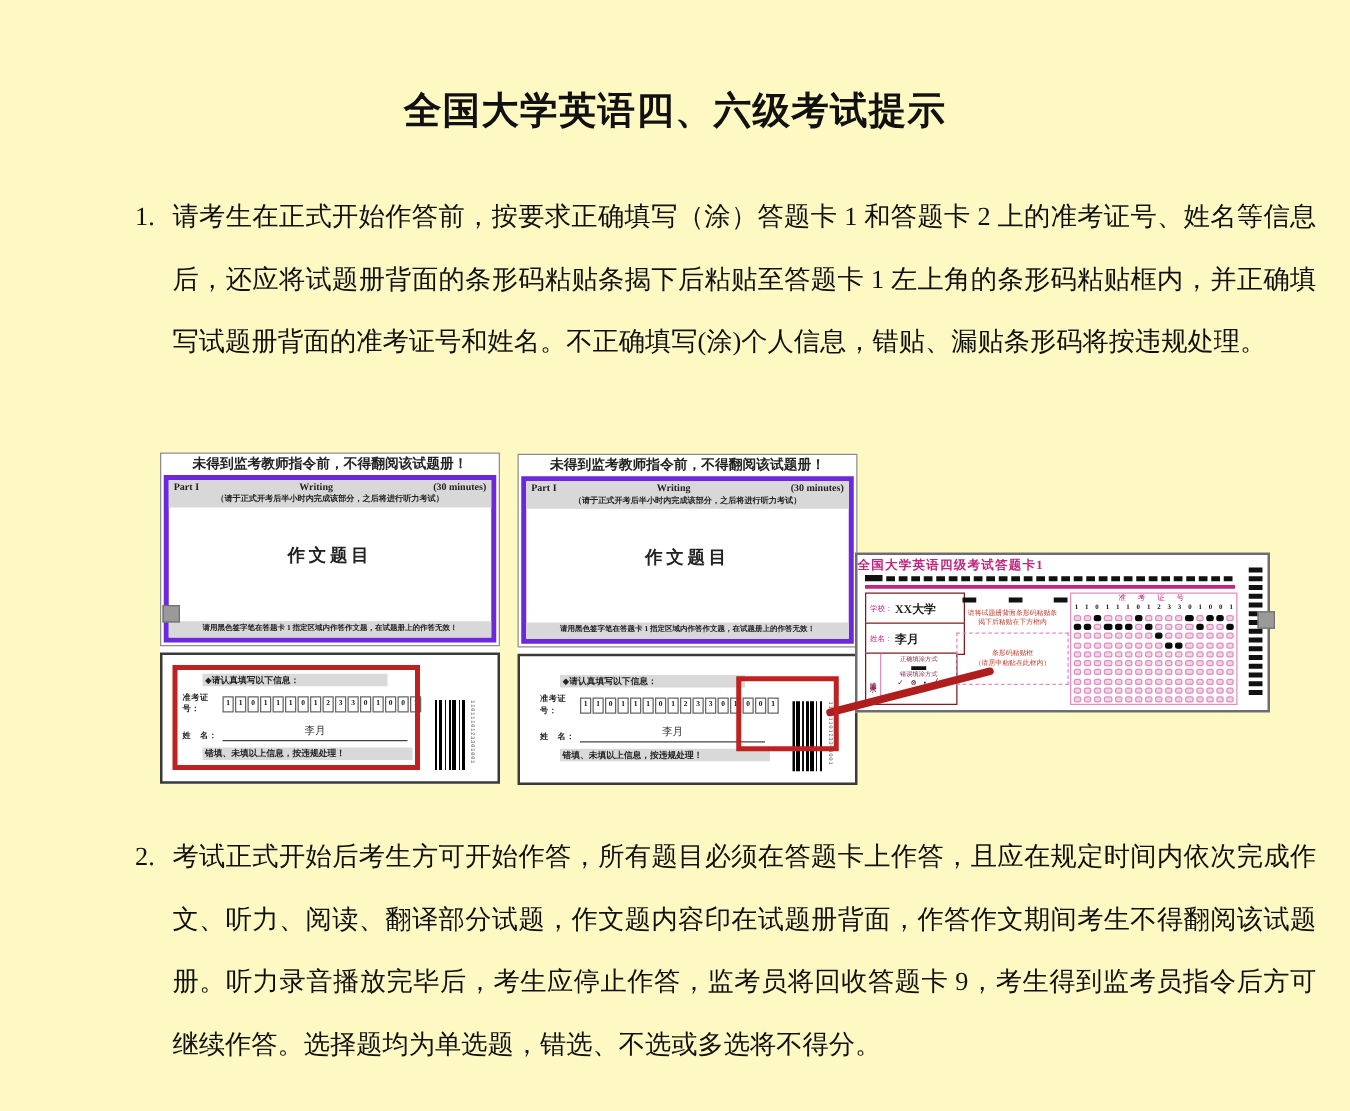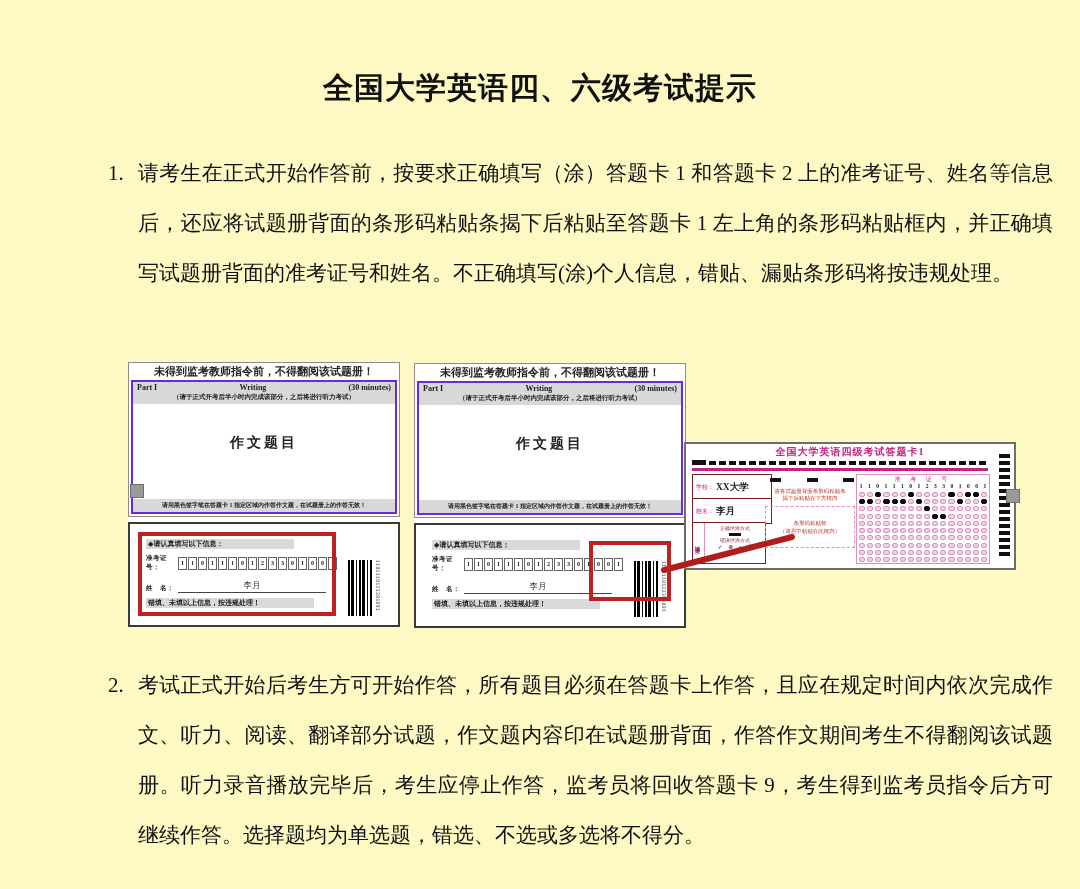--- a/index.html
+++ b/index.html
@@ -13,53 +13,53 @@
   .para .txt{flex:1;font-size:21px;line-height:50px;text-align:justify;text-align-last:left;}
   .para1{top:148px;}
   .para2{top:660px;}
   
   .fig{position:absolute;background:#fff;}
   
   .booklet{width:272px;height:263px;}
   .bk-top{position:absolute;left:0;top:0;width:270px;height:153px;border:1px solid #8c8c8c;background:#fff;}
   .bk-banner{height:17px;line-height:17px;text-align:center;font-size:11px;font-weight:bold;color:#222;
              white-space:nowrap;overflow:hidden;}
-  .bk-inner{position:absolute;left:2px;right:2px;top:17px;bottom:2px;border:2px solid #6d28d9;}
+  .bk-inner{position:absolute;left:2px;right:2px;top:17px;bottom:2px;border:4px solid #6d28d9;}
   .bk-partband{background:#d8d8d8;padding:1px 4px 2px 4px;}
   .bk-partrow{display:flex;justify-content:space-between;font-size:8px;font-weight:bold;color:#222;}
   .bk-note{text-align:center;font-size:6.5px;font-weight:bold;color:#222;margin-top:1px;white-space:nowrap;}
   .bk-essay{position:absolute;left:0;right:0;top:52px;text-align:center;
             font-size:14px;font-weight:bold;letter-spacing:3px;color:#222;}
   .bk-footband{position:absolute;left:0;right:0;bottom:0;background:#d8d8d8;height:13px;line-height:13px;
                text-align:center;font-size:6px;font-weight:bold;color:#222;white-space:nowrap;overflow:hidden;}
   .bk-bottom{position:absolute;left:0;top:160px;width:268px;height:101px;border:2px solid #3a3a3a;background:#fff;}
   .bk-info{position:absolute;left:16px;top:15px;width:190px;}
   .bk-bar{background:#d9d9d9;font-size:7px;font-weight:bold;color:#222;height:10px;line-height:10px;
-          padding-left:2px;white-space:nowrap;overflow:hidden;}
+          padding-left:2px;white-space:nowrap;overflow:hidden;margin-left:16px;}
   .bk-bar.bar1{width:146px;}
   .bk-bar.bar2{width:166px;margin-top:5px;}
   .bk-regrow{display:flex;align-items:center;margin-top:5px;}
   .bk-lab{font-size:6.5px;font-weight:bold;color:#222;width:32px;flex:none;letter-spacing:0.5px;}
   .digit-boxes{display:flex;gap:1px;}
   .digit-boxes span{width:7px;height:11px;border:1px solid #666;font-size:6px;font-weight:bold;
                     display:flex;align-items:center;justify-content:center;background:#fff;}
   .bk-namerow{display:flex;align-items:flex-end;margin-top:7px;height:14px;}
   .bk-nameline{flex:none;width:148px;border-bottom:1px solid #444;text-align:center;}
   .bk-nameval{font-size:8.5px;color:#333;}
   .bk-barcode{position:absolute;right:26px;top:36px;width:24px;height:56px;
       background:repeating-linear-gradient(90deg,#000 0 2px,#fff 2px 3px,#000 3px 6px,#fff 6px 8px,#111 8px 9px,#fff 9px 11px);}
   .bk-barcode-num{position:absolute;right:18px;top:36px;height:56px;font-size:4.5px;color:#555;
                   writing-mode:vertical-rl;letter-spacing:0.5px;line-height:6px;
                   font-family:"Liberation Mono","DejaVu Sans Mono",monospace;}
   .hl-box{position:absolute;border:4px solid #bf2121;z-index:5;}
   .variant-info .hl-box{left:8px;top:8px;width:190px;height:76px;}
   .variant-barcode .hl-box{left:173px;top:16px;width:74px;height:52px;}
   
   .sheet{width:328px;height:124px;border:2px solid #6d6d6d;background:#fff;}
-  .as-title{position:absolute;left:0;top:1px;width:100%;text-align:center;font-size:10px;font-weight:bold;
+  .as-title{position:absolute;left:0;top:1px;width:100%;text-align:left;font-size:10px;font-weight:bold;
             color:#c2247f;letter-spacing:1px;white-space:nowrap;}
   .as-dashrow{position:absolute;left:6px;top:16px;width:296px;height:5px;display:flex;gap:3px;align-items:center;}
   .as-dashrow i{display:block;width:7px;height:4px;background:#111;flex:none;}
   .as-dashrow i.lead{width:14px;height:5px;}
   .as-magline{position:absolute;left:6px;top:24px;width:296px;height:3px;background:#c2247f;}
   .as-box{position:absolute;border:1px solid #7f1d1d;background:#fff;}
   .as-field-lab{font-size:6px;color:#c2247f;flex:none;}
   .as-field{display:flex;align-items:center;padding:2px 3px;gap:2px;}
   .as-hand{font-size:9.5px;font-weight:bold;color:#222;}
   .fillreq{display:flex;}

